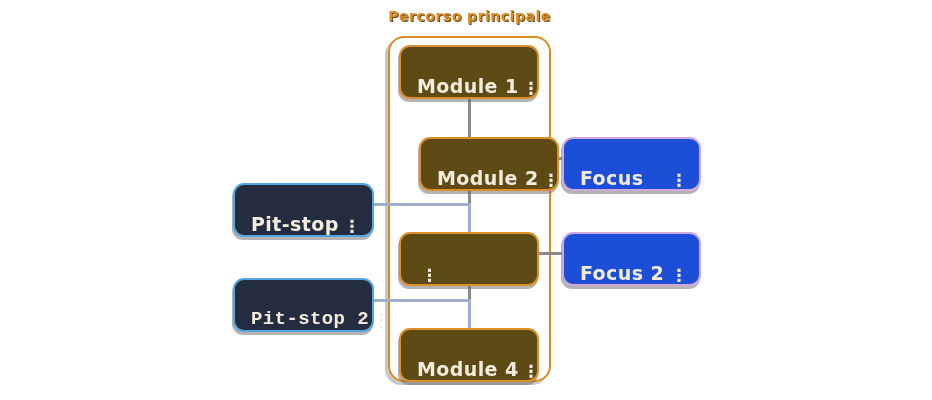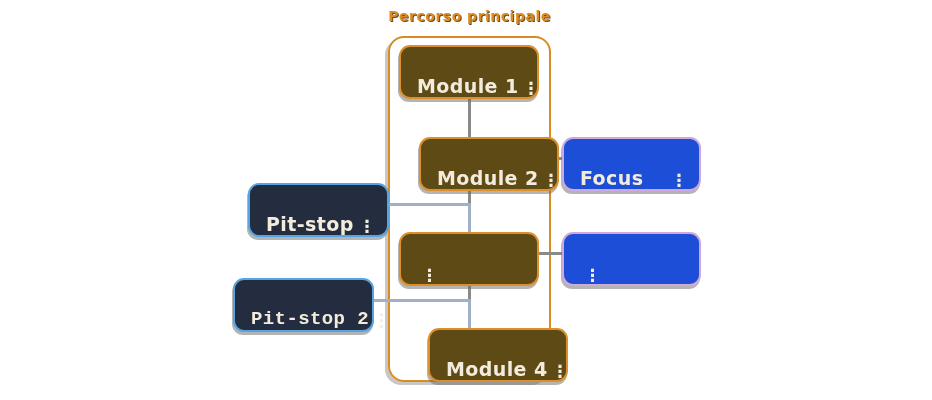--- a/index.html
+++ b/index.html
@@ -94,34 +94,35 @@
     <span class="node-label">Module 1</span>
     <span class="kebab">⋮</span>
   </div>
   <div class="node module" style="left:399px; top:137px; width:140px;margin-left:20px;">
     <span class="node-label">Module 2</span>
     <span class="kebab">⋮</span>
   </div>
   <div class="node module" style="left:399px; top:232px; width:140px;">
     <span class="kebab">⋮</span>
   </div>
-  <div class="node module" style="left:399px; top:328px; width:140px;margin-left:29px;">
+  <div class="node module" style="left:399px; top:328px; width:140px;">
     <span class="node-label">Module 4</span>
     <span class="kebab">⋮</span>
   </div>
 
   <div class="node focus" style="left:562px; top:137px; width:139px;">
     <span class="node-label">Focus</span>
     <span class="kebab">⋮</span>
   </div>
   <div class="node focus" style="left:562px; top:232px; width:139px;">
+    <span class="node-label">Focus 2</span>
     <span class="kebab">⋮</span>
   </div>
 
-  <div class="node pitstop" style="left:248px; top:183px; width:141px;">
+  <div class="node pitstop" style="left:233px; top:183px; width:141px;">
     <span class="node-label">Pit-stop</span>
     <span class="kebab">⋮</span>
   </div>
   <div class="node pitstop" style="left:233px; top:278px; width:141px;font-family:Liberation Mono, monospace;">
     <span class="node-label">Pit-stop 2</span>
     <span class="kebab">⋮</span>
   </div>
 
 </div>
 

